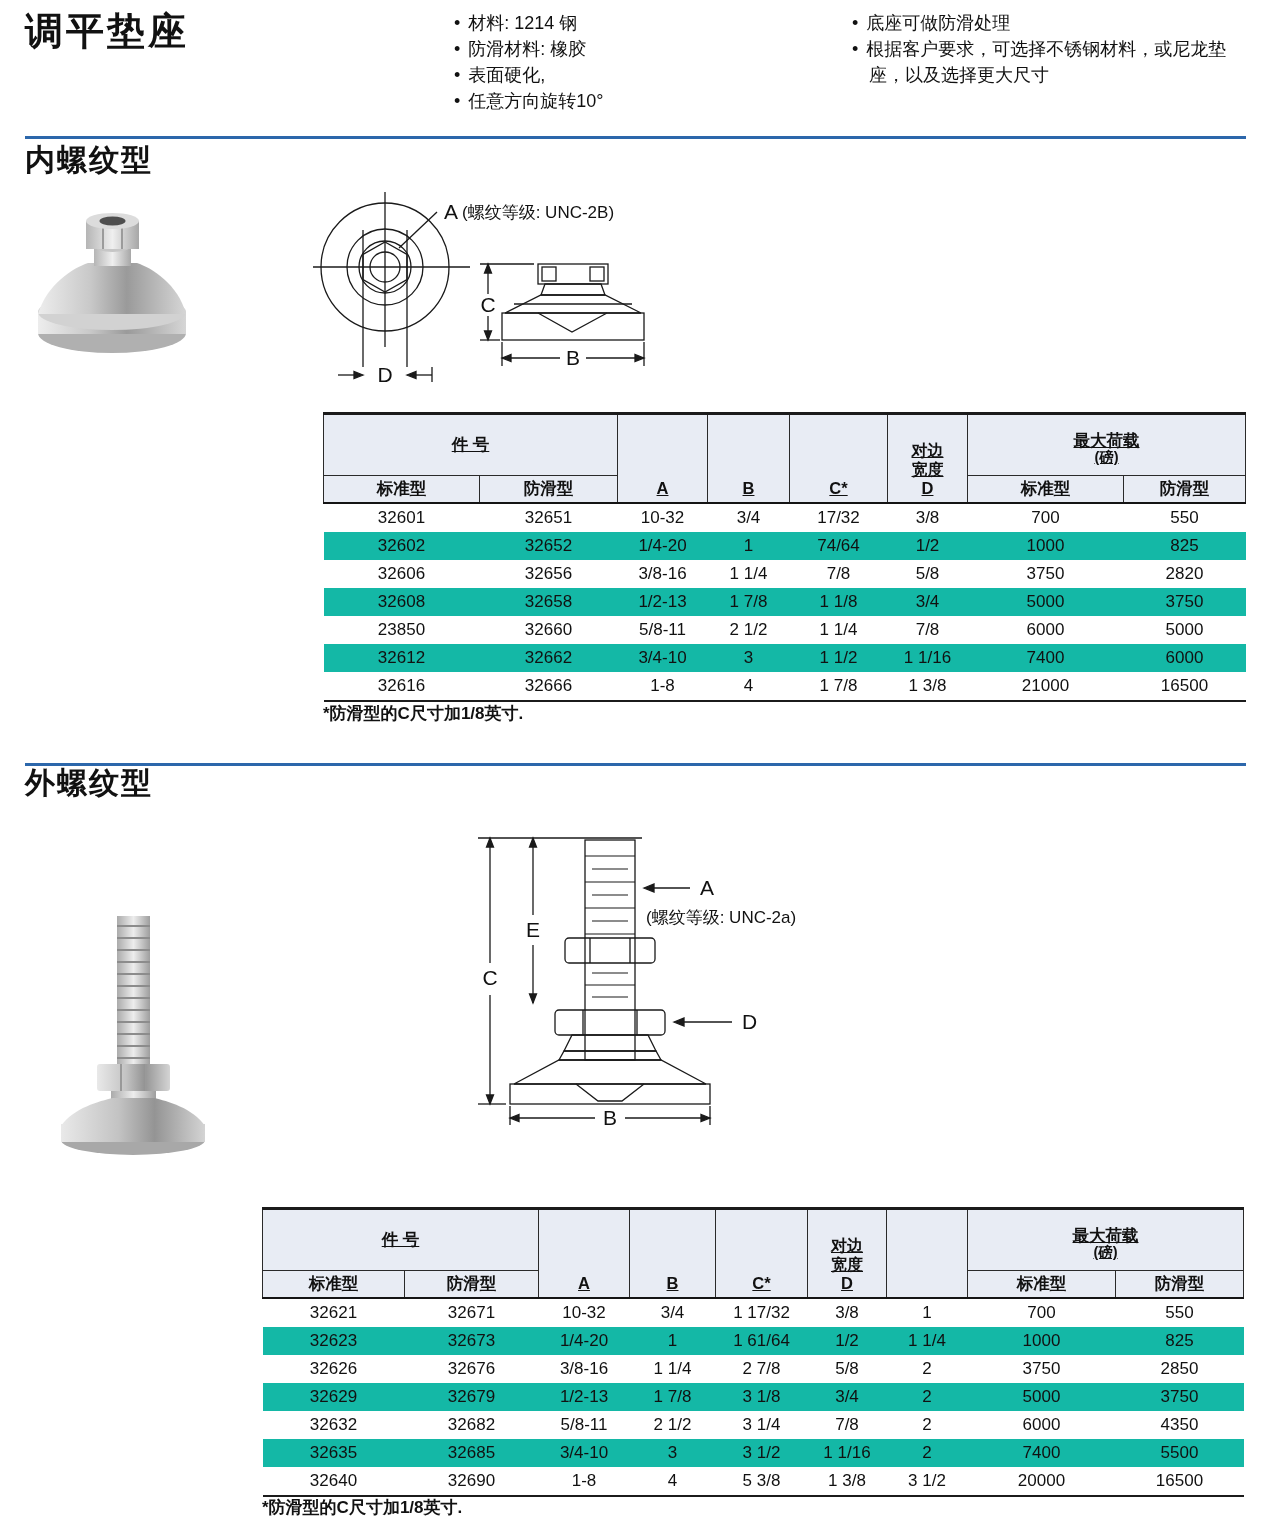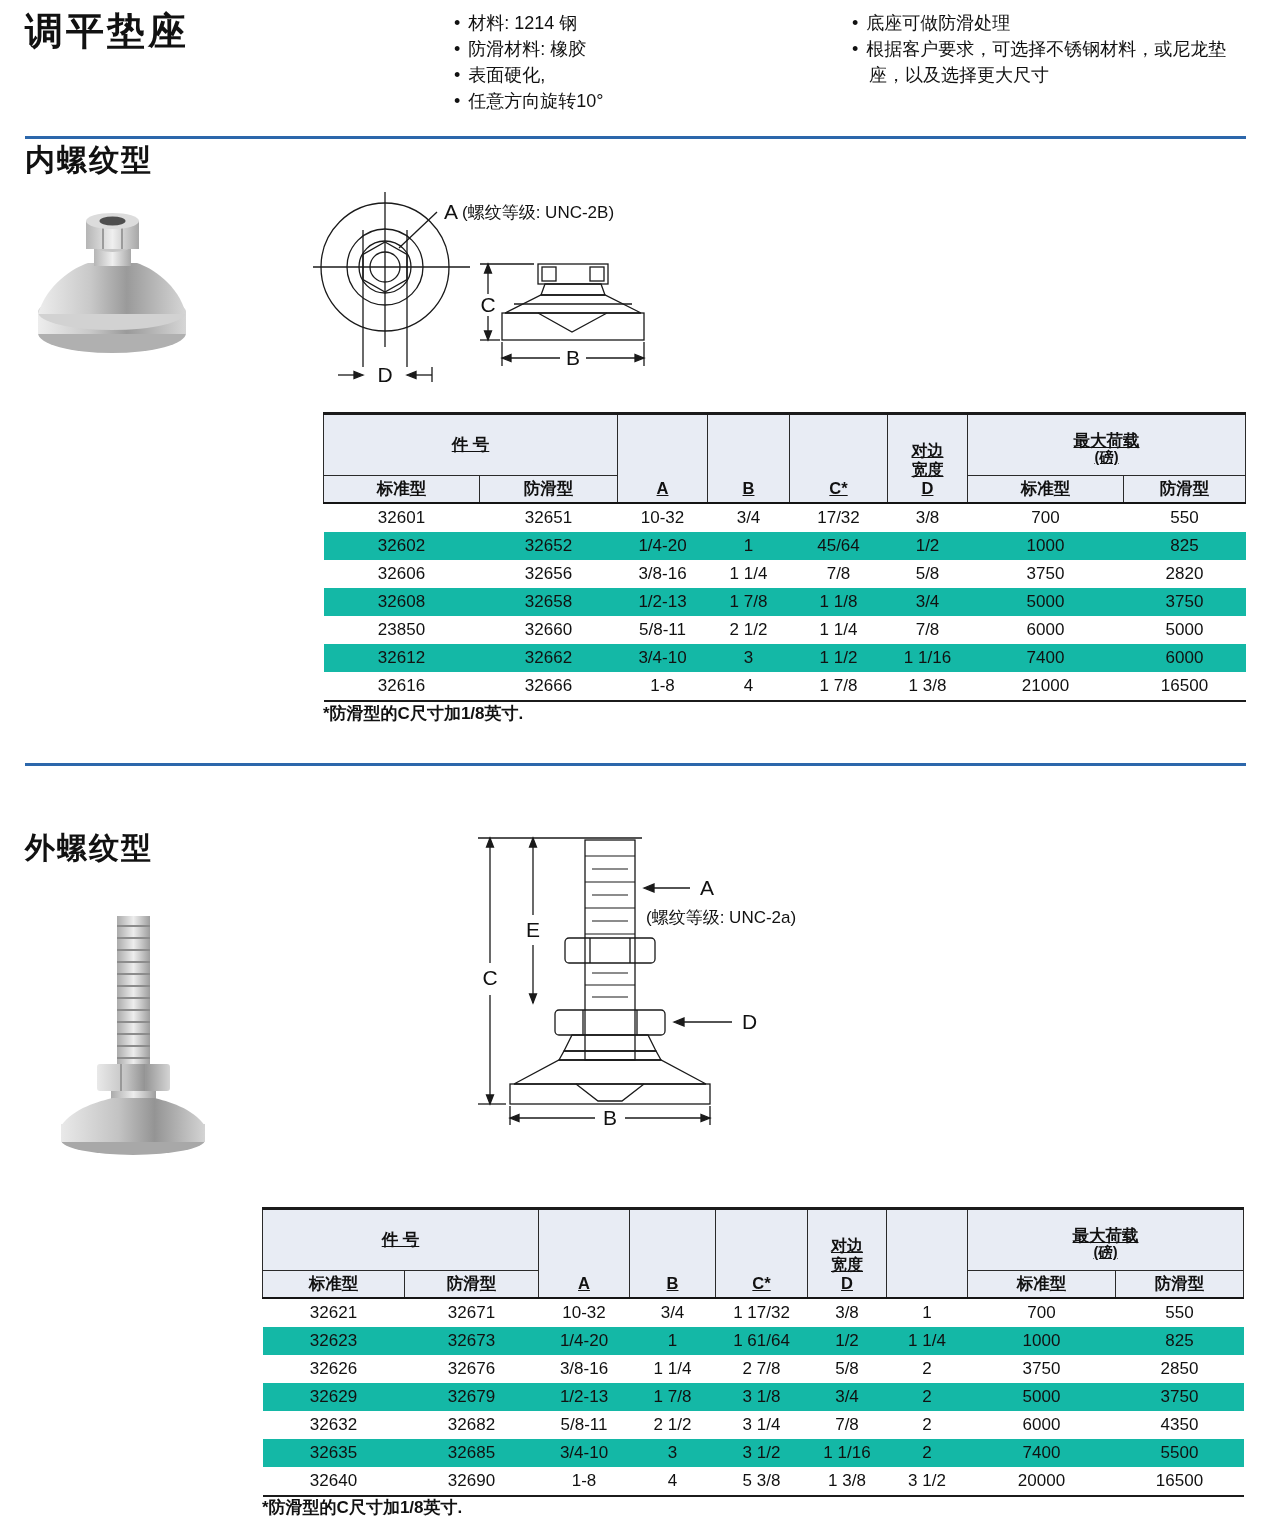--- a/index.html
+++ b/index.html
@@ -11,21 +11,21 @@
   ul.features.left{left:454px;width:330px;}
   ul.features.right{left:852px;width:400px;}
   ul.features li{padding-left:17px;}
   ul.features li::before{content:"\2022";margin-left:-17px;margin-right:8px;}
   .rule{position:absolute;left:25px;width:1221px;height:3px;}
   .rule1{top:136px;}
   .rule2{top:763px;}
   
   .sec-title{position:absolute;left:25px;margin:0;font-size:30px;font-weight:700;letter-spacing:2px;}
   .sec1{top:140px;}
-  .sec2{top:828px;}
+  .sec2{top:763px;}
   
   .photo,.drawing{position:absolute;}
   .photo1{left:25px;top:208px;}
   .photo2{left:45px;top:912px;}
   .drawing1{left:300px;top:182px;}
   .drawing2{left:450px;top:813px;}
   .drawing text{font-family:"Liberation Sans",sans-serif;fill:#111;}
   .dimletter{font-size:21px;font-weight:400;}
   .threadnote{font-size:17px;}
   
@@ -188,21 +188,21 @@
           <td>17/32</td>
           <td>3/8</td>
           <td>700</td>
           <td>550</td>
         </tr>
         <tr class="alt">
           <td>32602</td>
           <td>32652</td>
           <td>1/4-20</td>
           <td>1</td>
-          <td>45/64</td>
+          <td>74/64</td>
           <td>1/2</td>
           <td>1000</td>
           <td>825</td>
         </tr>
         <tr>
           <td>32606</td>
           <td>32656</td>
           <td>3/8-16</td>
           <td>1 1/4</td>
           <td>7/8</td>

